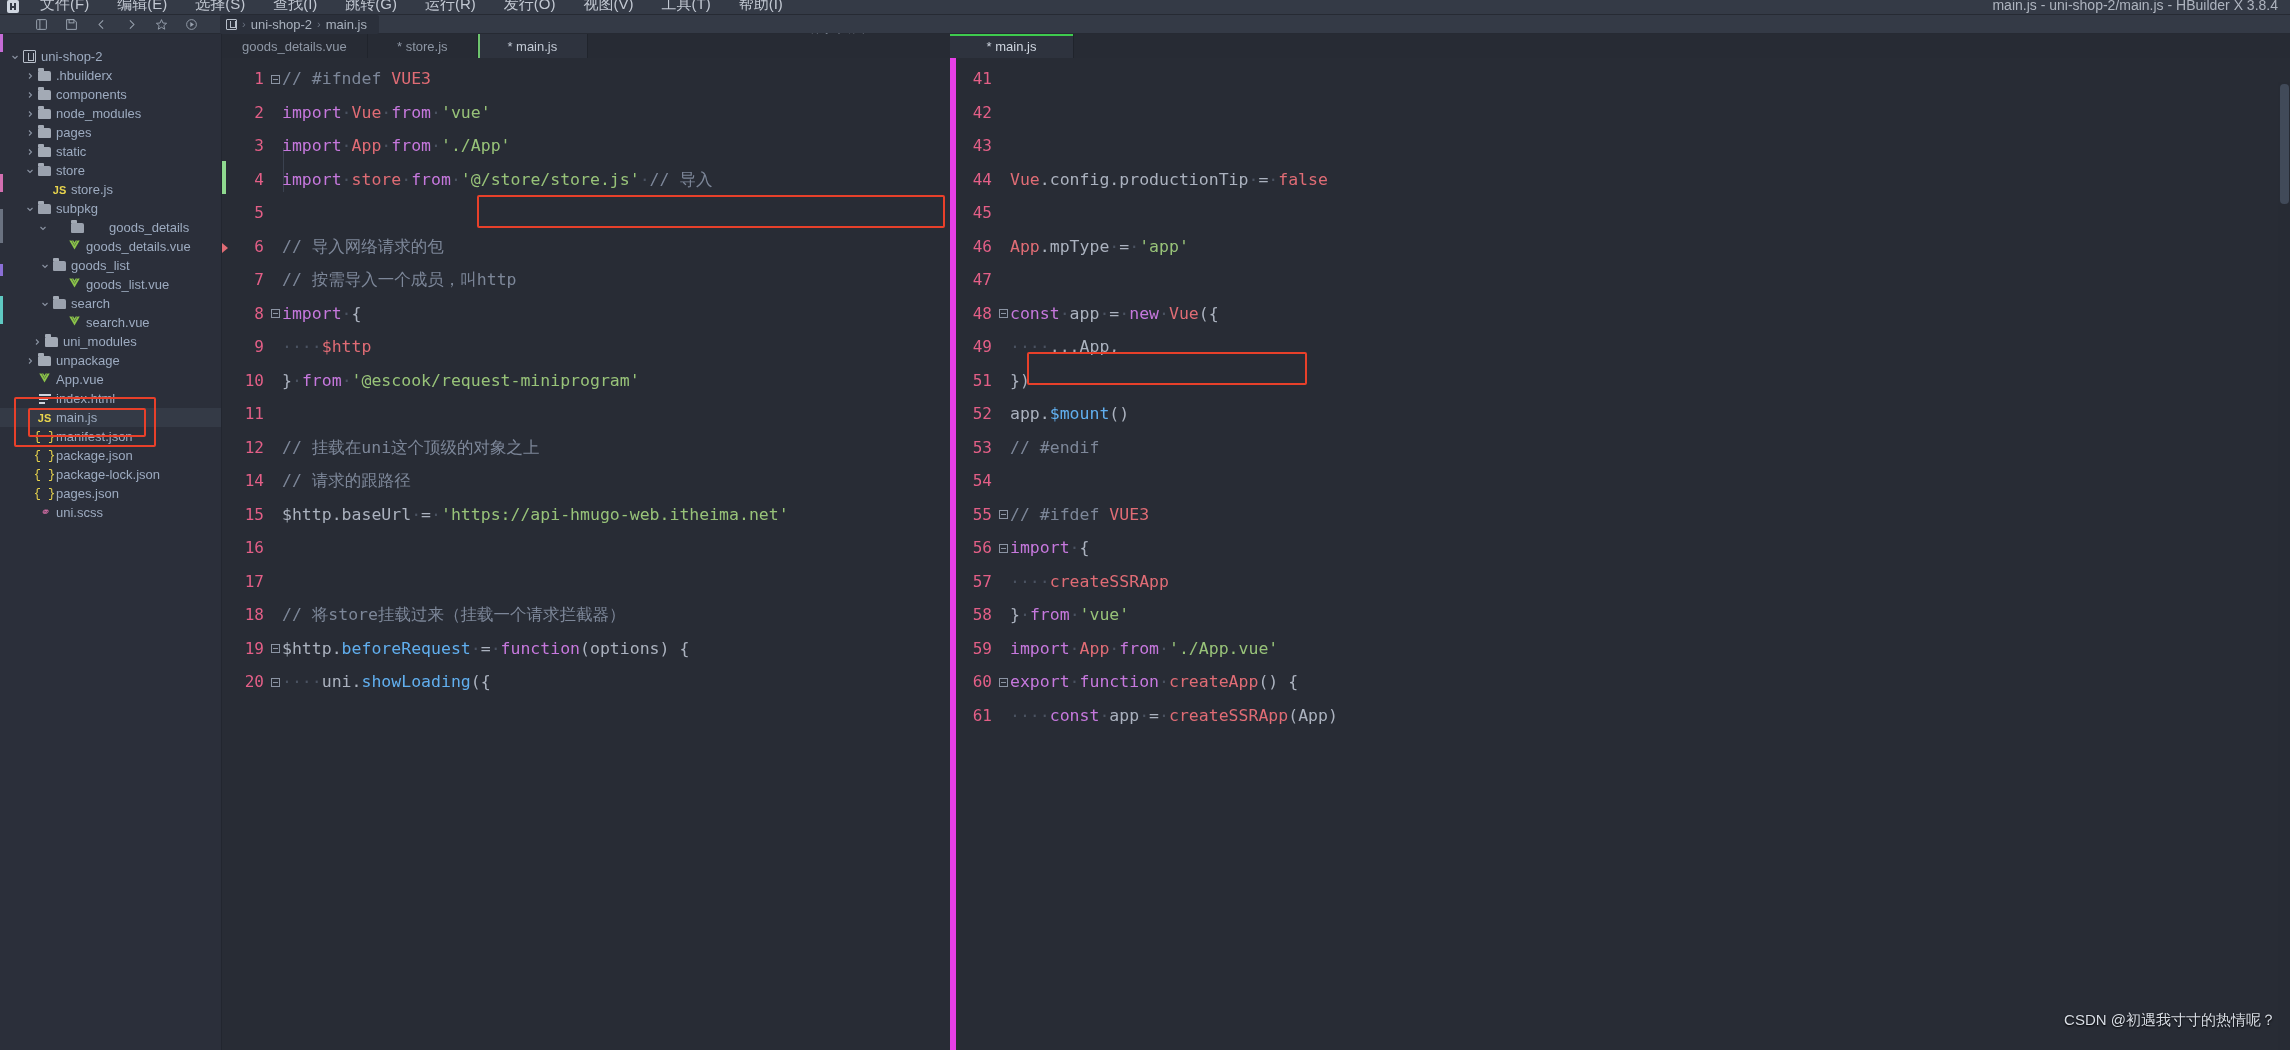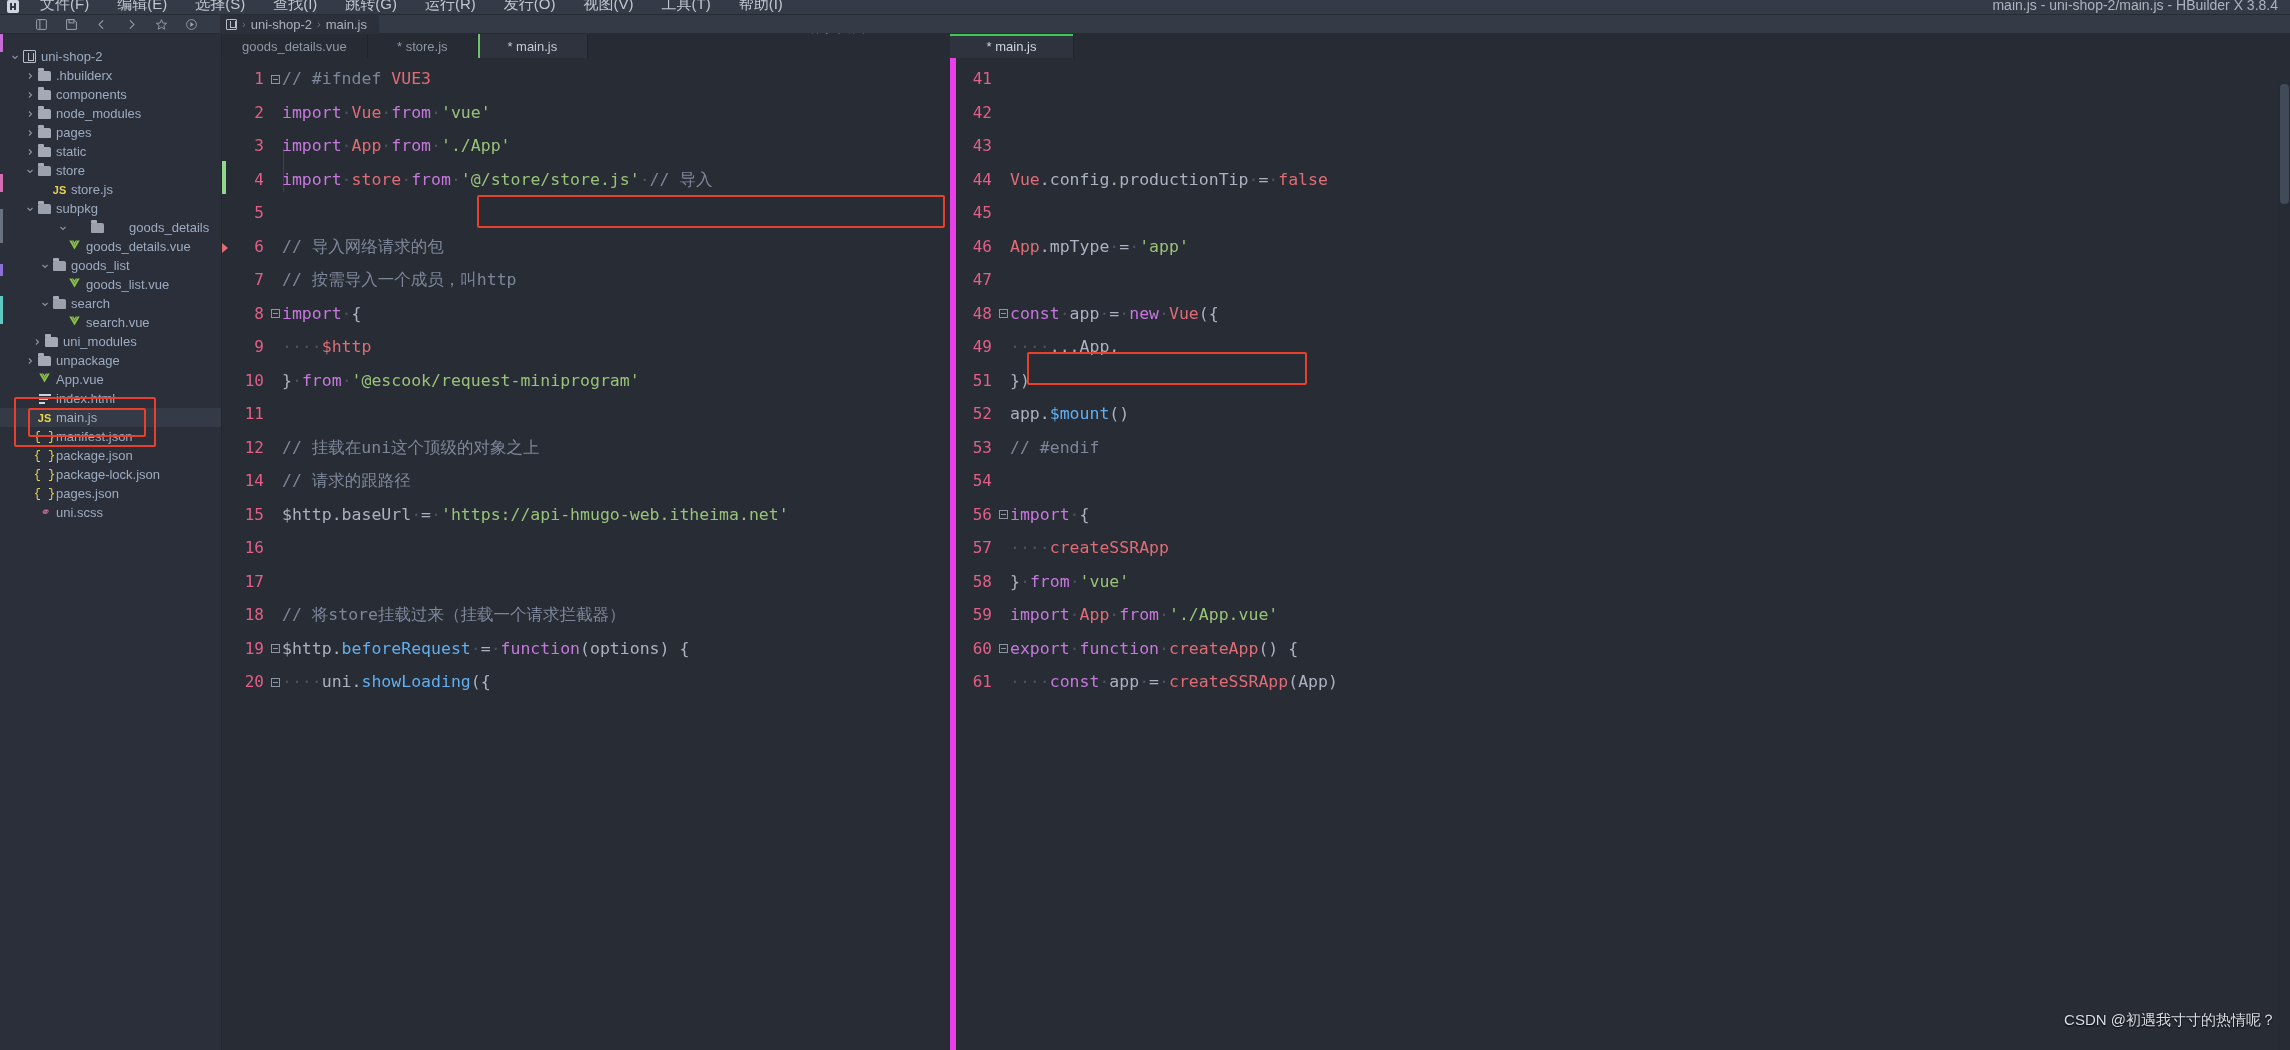--- a/index.html
+++ b/index.html
@@ -362,21 +362,21 @@
           <span class="chev">
             <svg viewBox="0 0 8 8" fill="none" stroke="#8b94a3" stroke-width="1.1">
               <polyline points="1.5,3 4,5.5 6.5,3"></polyline>
             </svg>
           </span>
           <span class="ico">
             <span class="folder open"></span>
           </span>
           <span class="lbl">subpkg</span>
         </div>
-        <div class="row" style="padding-left: 56px; gap: 20px;">
+        <div class="row" style="padding-left: 36px; gap: 20px;">
           <span class="chev">
             <svg viewBox="0 0 8 8" fill="none" stroke="#8b94a3" stroke-width="1.1">
               <polyline points="1.5,3 4,5.5 6.5,3"></polyline>
             </svg>
           </span>
           <span class="ico">
             <span class="folder open"></span>
           </span>
           <span class="lbl">goods_details</span>
         </div>
@@ -573,20 +573,21 @@
           <div class="ln"><span class="num">44</span><span class="fold"></span><span class="txt"><span class="id">Vue</span><span class="punct">.</span><span class="plain">config</span><span class="punct">.</span><span class="plain">productionTip</span><span class="dot">·</span><span class="punct">=</span><span class="dot">·</span><span class="id">false</span></span></div>
           <div class="ln"><span class="num">45</span><span class="fold"></span><span class="txt"></span></div>
           <div class="ln"><span class="num">46</span><span class="fold"></span><span class="txt"><span class="id">App</span><span class="punct">.</span><span class="plain">mpType</span><span class="dot">·</span><span class="punct">=</span><span class="dot">·</span><span class="str">'app'</span></span></div>
           <div class="ln"><span class="num">47</span><span class="fold"></span><span class="txt"></span></div>
           <div class="ln"><span class="num">48</span><span class="fold"><span class="sq"></span></span><span class="txt"><span class="kw">const</span><span class="dot">·</span><span class="plain">app</span><span class="dot">·</span><span class="punct">=</span><span class="dot">·</span><span class="kw">new</span><span class="dot">·</span><span class="id">Vue</span><span class="punct">({</span></span></div>
           <div class="ln"><span class="num">49</span><span class="fold"></span><span class="txt"><span class="dot">····</span><span class="plain">...App,</span></span></div>
           <div class="ln"><span class="num">51</span><span class="fold"></span><span class="txt"><span class="punct">})</span></span></div>
           <div class="ln"><span class="num">52</span><span class="fold"></span><span class="txt"><span class="plain">app</span><span class="punct">.</span><span class="fn">$mount</span><span class="punct">()</span></span></div>
           <div class="ln"><span class="num">53</span><span class="fold"></span><span class="txt"><span class="cmt">// #endif</span></span></div>
           <div class="ln"><span class="num">54</span><span class="fold"></span><span class="txt"></span></div>
+          <div class="ln"><span class="num">55</span><span class="fold"><span class="sq"></span></span><span class="txt"><span class="cmt">// </span><span class="cmt">#ifdef </span><span class="id">VUE3</span></span></div>
           <div class="ln"><span class="num">56</span><span class="fold"><span class="sq"></span></span><span class="txt"><span class="kw">import</span><span class="dot">·</span><span class="punct">{</span></span></div>
           <div class="ln"><span class="num">57</span><span class="fold"></span><span class="txt"><span class="dot">····</span><span class="id">createSSRApp</span></span></div>
           <div class="ln"><span class="num">58</span><span class="fold"></span><span class="txt"><span class="punct">}</span><span class="dot">·</span><span class="kw">from</span><span class="dot">·</span><span class="str">'vue'</span></span></div>
           <div class="ln"><span class="num">59</span><span class="fold"></span><span class="txt"><span class="kw">import</span><span class="dot">·</span><span class="id">App</span><span class="dot">·</span><span class="kw">from</span><span class="dot">·</span><span class="str">'./App.vue'</span></span></div>
           <div class="ln"><span class="num">60</span><span class="fold"><span class="sq"></span></span><span class="txt"><span class="kw">export</span><span class="dot">·</span><span class="kw">function</span><span class="dot">·</span><span class="id">createApp</span><span class="punct">() </span><span class="punct">{</span></span></div>
           <div class="ln"><span class="num">61</span><span class="fold"></span><span class="txt"><span class="dot">····</span><span class="kw">const</span><span class="dot">·</span><span class="plain">app</span><span class="dot">·</span><span class="punct">=</span><span class="dot">·</span><span class="id">createSSRApp</span><span class="punct">(App)</span></span></div>
         </div>
       <div class="scrollbar-v">
         <div class="scrollbar-thumb"></div>
       </div>

